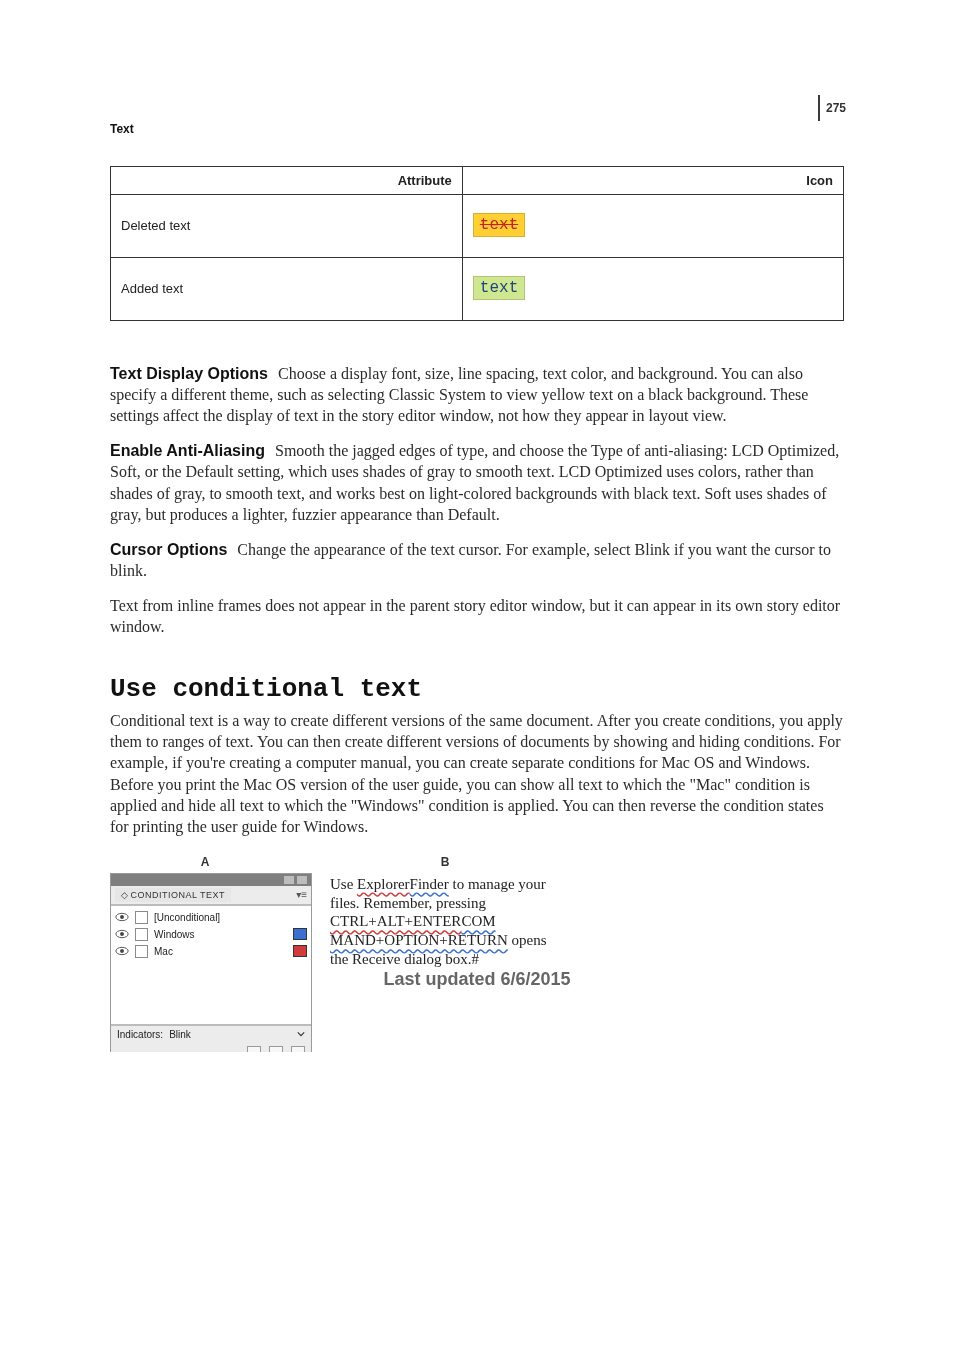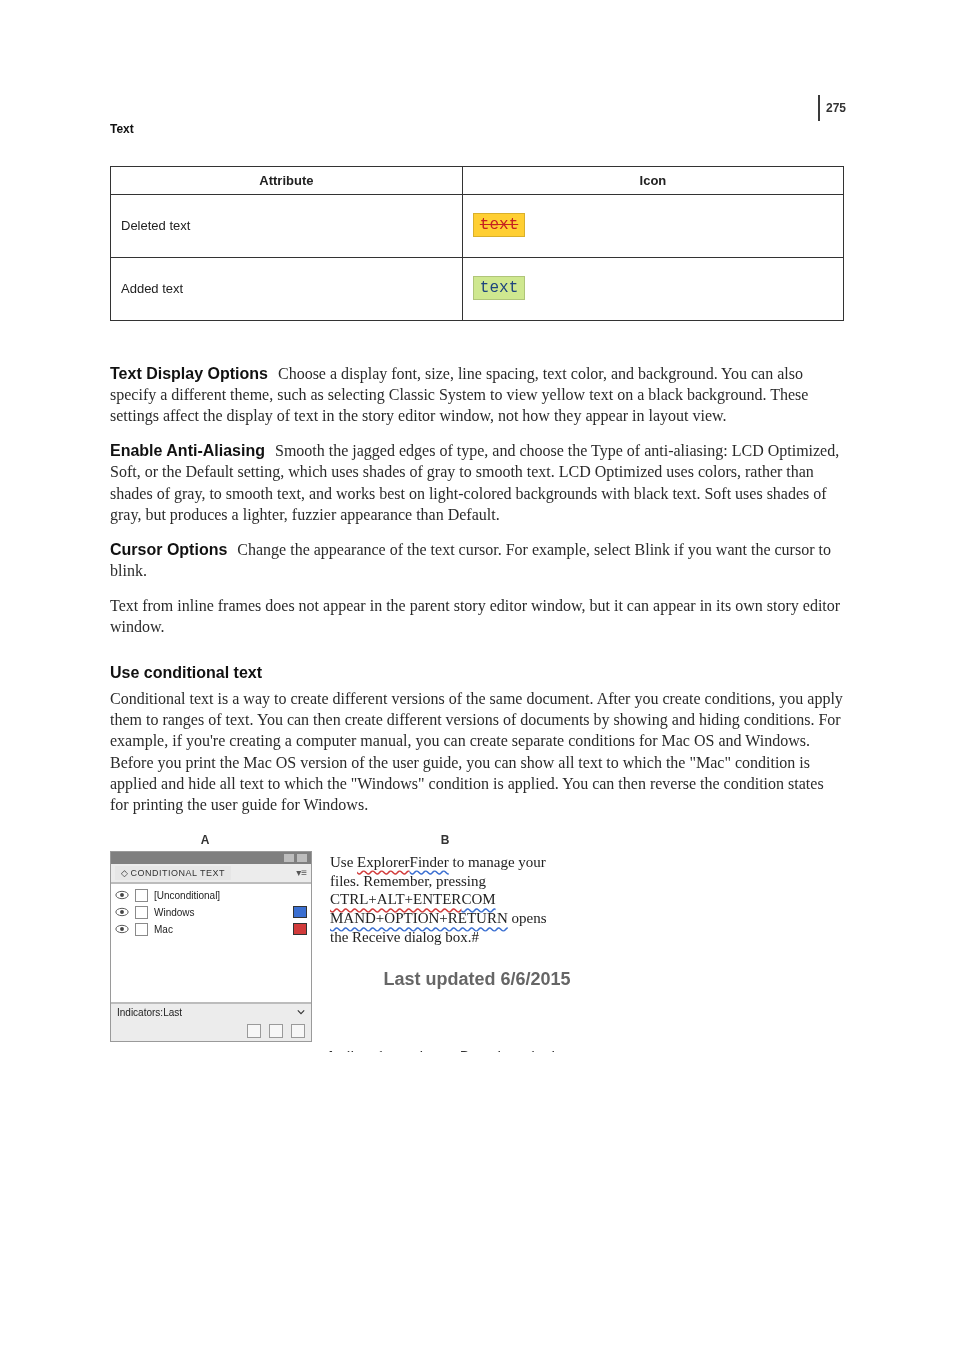--- a/index.html
+++ b/index.html
@@ -53,21 +53,21 @@
   }
   table.attr th, table.attr td {
     border: 1px solid #333;
     vertical-align: middle;
     font-family: "Myriad Pro", "Segoe UI", Arial, sans-serif;
     font-size: 13px;
     color: #222;
   }
   table.attr th {
     font-weight: 700;
-    text-align: center;
+    text-align: right;
     padding: 6px 10px;
     background: #fff;
   }
   table.attr td {
     padding: 10px 10px 12px 10px;
     height: 40px;
   }
   table.attr col.col-attr { width: 48%; }
   table.attr col.col-icon { width: 52%; }
   
@@ -102,24 +102,24 @@
     text-align: left;
   }
   .runin {
     font-family: "Myriad Pro", "Segoe UI", Arial, sans-serif;
     font-weight: 700;
     font-size: 16px;
     color: #111;
     margin-right: 6px;
   }
   h2.section {
-    font-family: Liberation Sans, sans-serif;
-    font-weight: 700;
-    font-size: 16px;
-    margin: 27px 0 6px 0;
+    font-family: Liberation Mono, monospace;
+    font-weight: 700;
+    font-size: 26px;
+    margin: 37px 0 6px 0;
     color: #111;
   }
   
   .figwrap {
     margin-top: 18px;
     width: 480px;
   }
   .fig-labels {
     display: flex;
     font-family: "Myriad Pro", "Segoe UI", Arial, sans-serif;
@@ -193,21 +193,21 @@
   .sw.none { visibility: hidden; }
   .sw.blue { background: #3b6fd1; }
   .sw.red  { background: #d13b3b; }
   .panel-footer1 {
     display: flex; align-items: center; justify-content: space-between;
     padding: 3px 6px;
     border-top: 1px solid #bcbcbc;
     background: #ececec;
   }
   .panel-footer1 .indsel {
-    display: flex; gap: 0; align-items: center;
+    display: flex; gap: 6px; align-items: center;
   }
   .dropdown-caret {
     width: 8px; height: 8px;
   }
   .panel-footer2 {
     display: flex; justify-content: flex-end; gap: 8px;
     padding: 3px 6px;
     background: #ececec;
   }
   .ftricon { width: 12px; height: 12px; border: 1px solid #9a9a9a; background: #f7f7f7; }
@@ -363,21 +363,21 @@
                 </svg>
             </span>
             <span class="box"></span>
             <span class="name">Mac</span>
             <span class="sw red"></span>
           </div>
         </div>
         <div class="panel-footer1">
           <div class="indsel">
             <span>Indicators:</span>
-            <span>Last</span>
+            <span>Blink</span>
           </div>
           <svg class="dropdown-caret" viewBox="0 0 10 10">
               <path d="M1 3 L5 7 L9 3" fill="none" stroke="#333" stroke-width="1.4"></path>
             </svg>
         </div>
         <div class="panel-footer2">
           <span class="ftricon"></span>
           <span class="ftricon"></span>
           <span class="ftricon"></span>
         </div>

